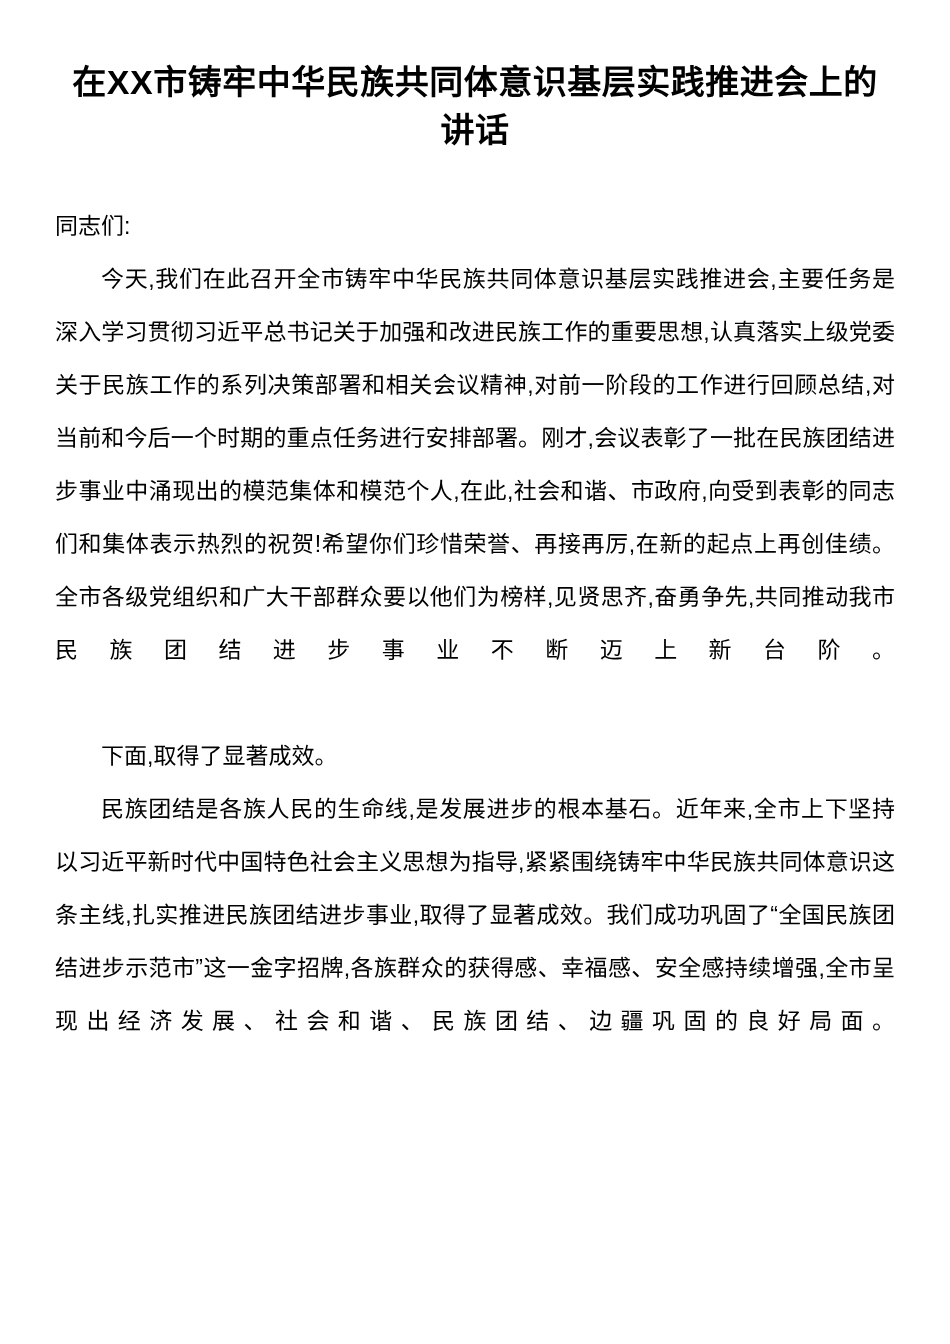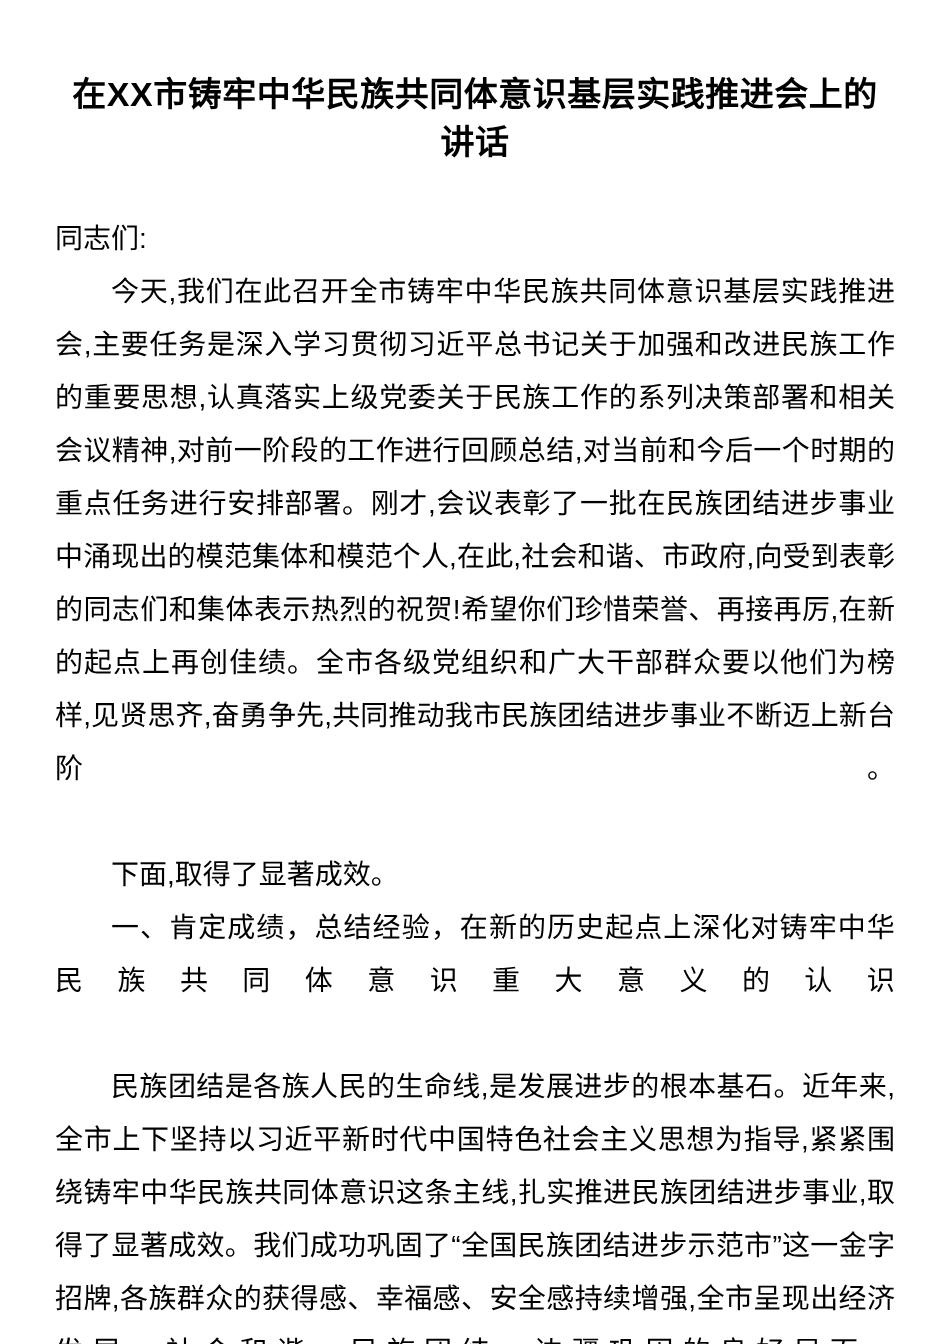--- a/index.html
+++ b/index.html
@@ -15,21 +15,21 @@
     -webkit-font-smoothing: antialiased;
     overflow: hidden;
   }
 
   .page {
     position: relative;
     width: 950px;
     height: 1168px;
     background: #ffffff;
     box-sizing: border-box;
-    padding: 12px 55px 0 55px;
+    padding: 0 55px 0 55px;
   }
 
   
   .doc-title {
     margin: 0;
     padding-top: 58px;
     text-align: center;
     font-size: 34px;
     font-weight: 700;
     line-height: 48px;
@@ -39,21 +39,21 @@
     padding-right: 6px;
   }
 
   
   .body-block {
     margin-top: 46px;
   }
 
   p.para {
     margin: 0;
-    font-size: 28px;
+    font-size: 23px;
     line-height: 53px;
     text-align: justify;
     text-justify: inter-ideograph;
     word-break: break-all;
     letter-spacing: 0px;
     font-weight: 400;
   }
 
   p.salutation {
     text-indent: 0;
@@ -85,18 +85,17 @@
   <h1 class="doc-title"><span>在XX市铸牢中华民族共同体意识基层实践推进会上的讲话</span></h1>
 
   <div class="body-block">
 
     <p class="para salutation nostretch">同志们:</p>
 
     <p class="para indent">今天,我们在此召开全市铸牢中华民族共同体意识基层实践推进会,主要任务是深入学习贯彻习近平总书记关于加强和改进民族工作的重要思想,认真落实上级党委关于民族工作的系列决策部署和相关会议精神,对前一阶段的工作进行回顾总结,对当前和今后一个时期的重点任务进行安排部署。刚才,会议表彰了一批在民族团结进步事业中涌现出的模范集体和模范个人,在此,社会和谐、市政府,向受到表彰的同志们和集体表示热烈的祝贺!希望你们珍惜荣誉、再接再厉,在新的起点上再创佳绩。全市各级党组织和广大干部群众要以他们为榜样,见贤思齐,奋勇争先,共同推动我市民族团结进步事业不断迈上新台阶。</p>
 
     <p class="para indent nostretch">下面,取得了显著成效。</p>
 
-    <p class="para section-heading">一、肯定成绩，总结经验，在新的历史起点上深化对铸牢中华民族共同体意识重大意义的认识</p>
 
     <p class="para indent">民族团结是各族人民的生命线,是发展进步的根本基石。近年来,全市上下坚持以习近平新时代中国特色社会主义思想为指导,紧紧围绕铸牢中华民族共同体意识这条主线,扎实推进民族团结进步事业,取得了显著成效。我们成功巩固了“全国民族团结进步示范市”这一金字招牌,各族群众的获得感、幸福感、安全感持续增强,全市呈现出经济发展、社会和谐、民族团结、边疆巩固的良好局面。</p>
 
   </div>
 </div>
 
 </body></html>

